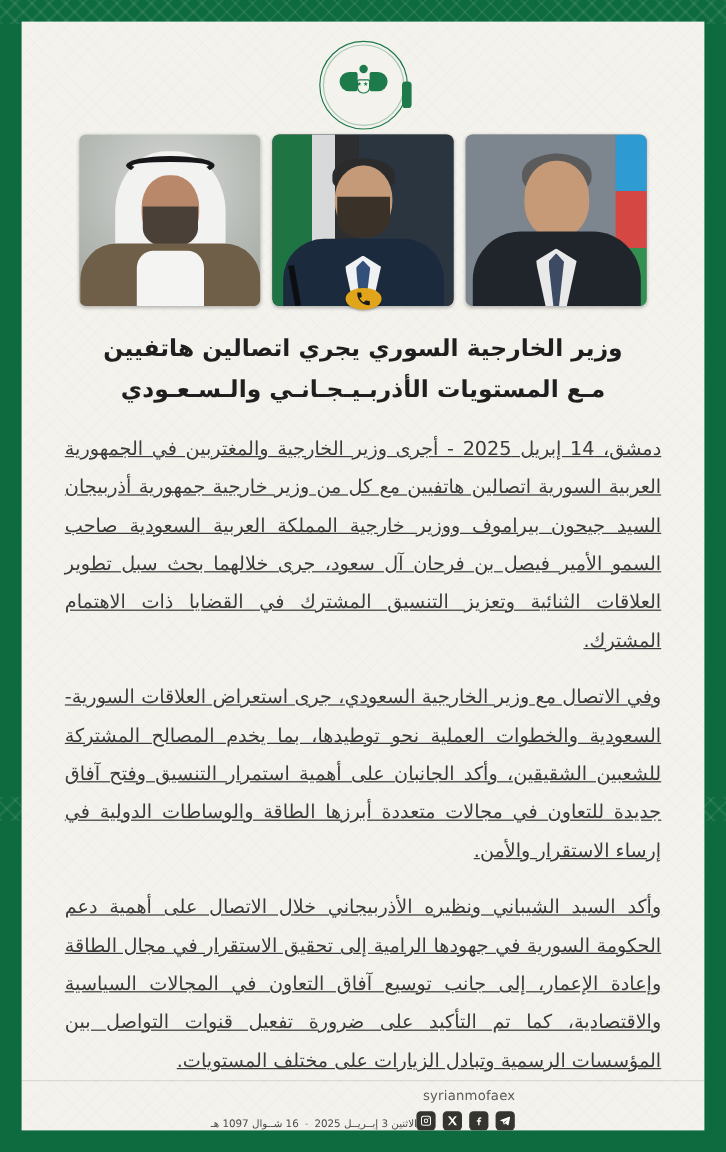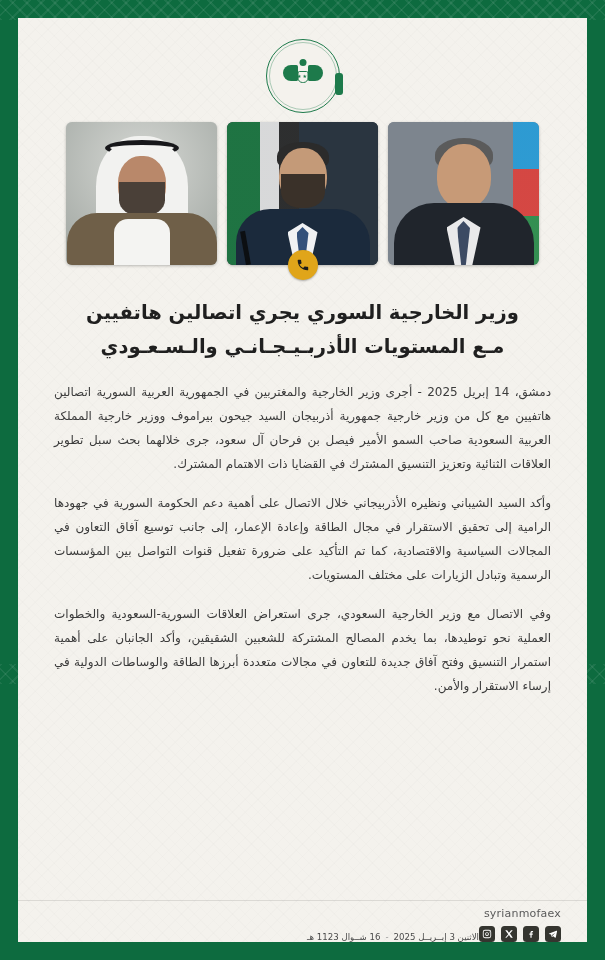--- a/index.html
+++ b/index.html
@@ -237,36 +237,37 @@
     font-size: 19.5px;
     line-height: 1.75;
     letter-spacing: .5px;
   }
   .headline .l2 { display:block; }
 
   
   .body {
     margin: 10px 36px 0;
     color: #3b3b3b;
-    font-size: 12px;
+    font-size: 16px;
     line-height: 2.0;
     text-align: justify;
     text-align-last: right;
     flex: 1 1 auto;
+    text-decoration: underline;
   }
   .body p { margin-bottom: 15px; }
   .body p:last-child { margin-bottom: 0; }
 
   
   .footer {
     margin-top: auto;
     padding: 6px 26px 0;
     display: flex;
     align-items: flex-end;
-    justify-content: flex-start;
+    justify-content: center;
     border-top: 1px solid rgba(0,0,0,0.10);
   }
   .footer-left { display:flex; flex-direction:column; gap:6px; align-items:flex-start; }
   .handle { font-size: 11px; color:#5a5a5a; letter-spacing:.2px; direction:ltr; }
   .socials { display:flex; gap:6px; direction:ltr; }
   .sicon {
     width:16px; height:16px; border-radius:3.5px;
     display:flex; align-items:center; justify-content:center;
     color:#fff; font-size:9px; font-weight:bold;
   }
@@ -352,22 +353,22 @@
       </svg>
     </div>
 
     <h1 class="headline">
       <span>وزير الخارجية السوري يجري اتصالين هاتفيين</span>
       <span class="l2">مـع المستويات الأذربـيـجـانـي والـسـعـودي</span>
     </h1>
 
     <div class="body">
       <p>دمشق، 14 إبريل 2025 - أجرى وزير الخارجية والمغتربين في الجمهورية العربية السورية اتصالين هاتفيين مع كل من وزير خارجية جمهورية أذربيجان السيد جيحون بيراموف ووزير خارجية المملكة العربية السعودية صاحب السمو الأمير فيصل بن فرحان آل سعود، جرى خلالهما بحث سبل تطوير العلاقات الثنائية وتعزيز التنسيق المشترك في القضايا ذات الاهتمام المشترك.</p>
+      <p>وفي الاتصال مع وزير الخارجية السعودي، جرى استعراض العلاقات السورية-السعودية والخطوات العملية نحو توطيدها، بما يخدم المصالح المشتركة للشعبين الشقيقين، وأكد الجانبان على أهمية استمرار التنسيق وفتح آفاق جديدة للتعاون في مجالات متعددة أبرزها الطاقة والوساطات الدولية في إرساء الاستقرار والأمن.</p>
       <p>وأكد السيد الشيباني ونظيره الأذربيجاني خلال الاتصال على أهمية دعم الحكومة السورية في جهودها الرامية إلى تحقيق الاستقرار في مجال الطاقة وإعادة الإعمار، إلى جانب توسيع آفاق التعاون في المجالات السياسية والاقتصادية، كما تم التأكيد على ضرورة تفعيل قنوات التواصل بين المؤسسات الرسمية وتبادل الزيارات على مختلف المستويات.</p>
-      <p>وفي الاتصال مع وزير الخارجية السعودي، جرى استعراض العلاقات السورية-السعودية والخطوات العملية نحو توطيدها، بما يخدم المصالح المشتركة للشعبين الشقيقين، وأكد الجانبان على أهمية استمرار التنسيق وفتح آفاق جديدة للتعاون في مجالات متعددة أبرزها الطاقة والوساطات الدولية في إرساء الاستقرار والأمن.</p>
     </div>
 
     <div class="footer">
       <div class="footer-left">
         <div class="handle">syrianmofaex</div>
         <div class="socials">
           <span class="sicon ig">
             <svg viewBox="0 0 24 24">
                 <path d="M7 2h10a5 5 0 0 1 5 5v10a5 5 0 0 1-5 5H7a5 5 0 0 1-5-5V7a5 5 0 0 1 5-5zm0 2a3 3 0 0 0-3 3v10a3 3 0 0 0 3 3h10a3 3 0 0 0 3-3V7a3 3 0 0 0-3-3H7zm5 3.5A4.5 4.5 0 1 1 7.5 12 4.5 4.5 0 0 1 12 7.5zm0 2A2.5 2.5 0 1 0 14.5 12 2.5 2.5 0 0 0 12 9.5zM17.8 6a1.1 1.1 0 1 1-1.1 1.1A1.1 1.1 0 0 1 17.8 6z"></path>
               </svg>
@@ -387,19 +388,19 @@
                 <path d="M21.7 3.3 2.8 10.6c-1 .4-1 1.1-.2 1.3l4.6 1.4 1.8 5.5c.2.6.4.8 1 .5l2.6-1.9 4.5 3.3c.8.5 1.4.2 1.6-.8l3-14.2c.2-1-.4-1.5-1-1.2zM9.7 14.3l8.1-5.1-6.6 6.2-.2 3-1.3-4.1z"></path>
               </svg>
           </span>
         </div>
       </div>
 
       <div class="footer-right">
         <div class="datebar">
           <span>الاثنين 3 إبــريــل 2025</span>
           <span class="sep">-</span>
-          <span>16 شــوال 1123 هـ</span>
+          <span>16 شــوال 1097 هـ</span>
         </div>
       </div>
     </div>
 
   </div>
 </div>
 
 </body></html>

